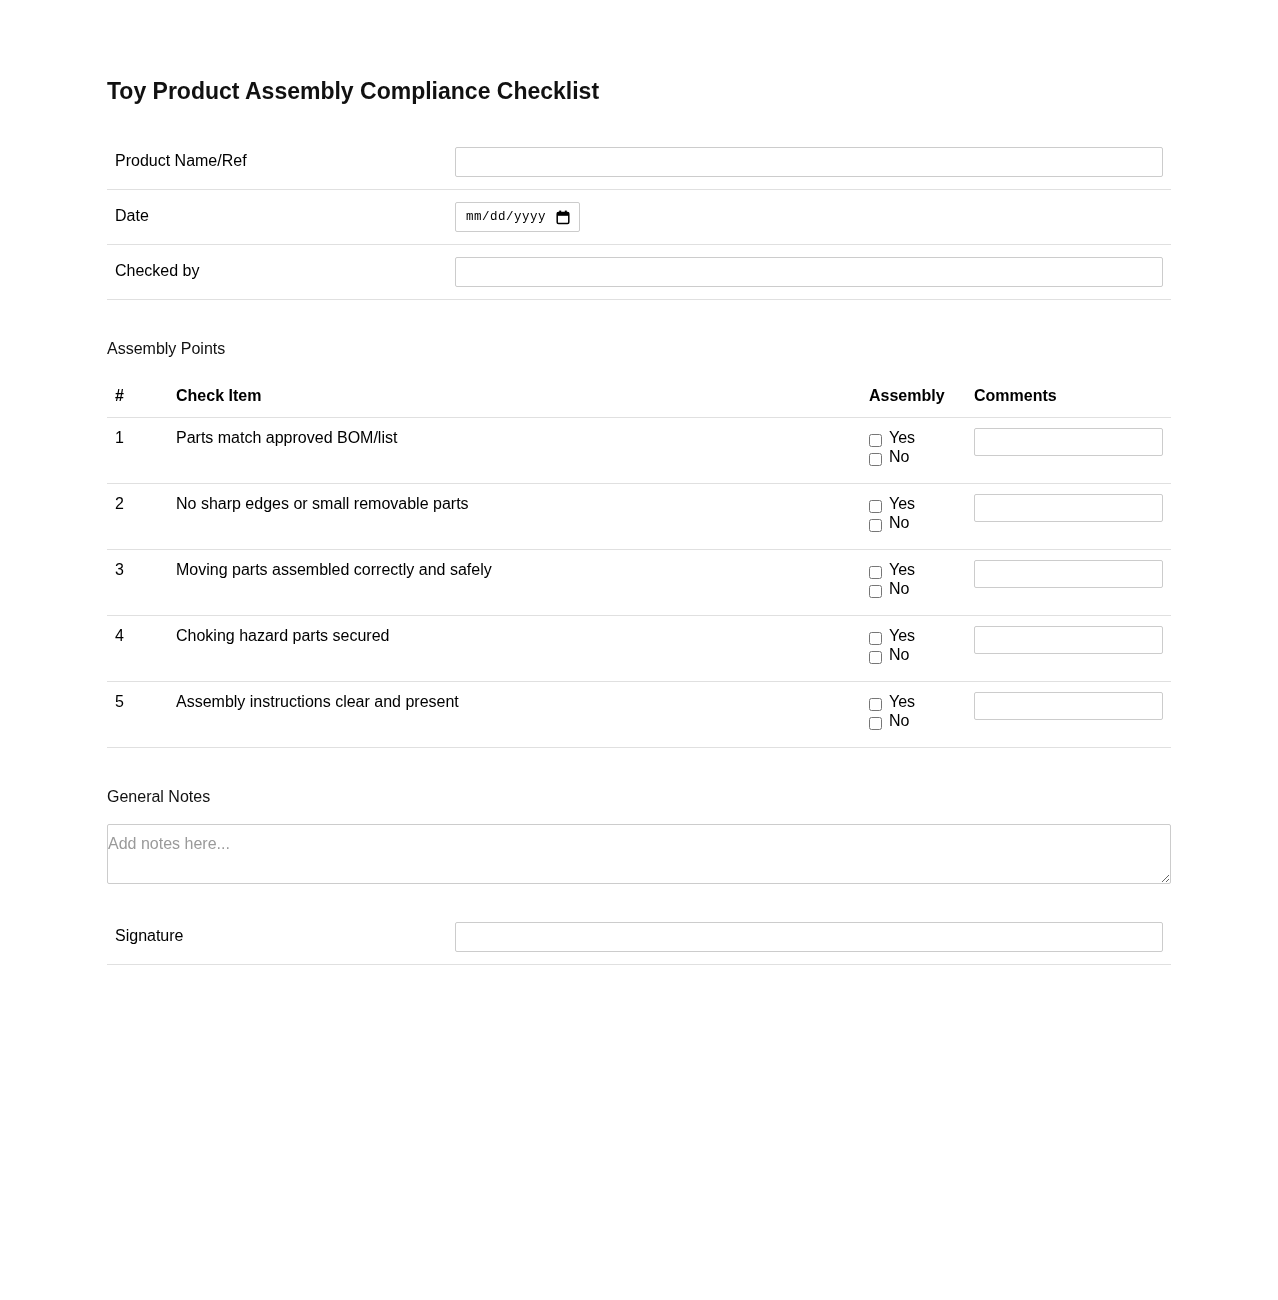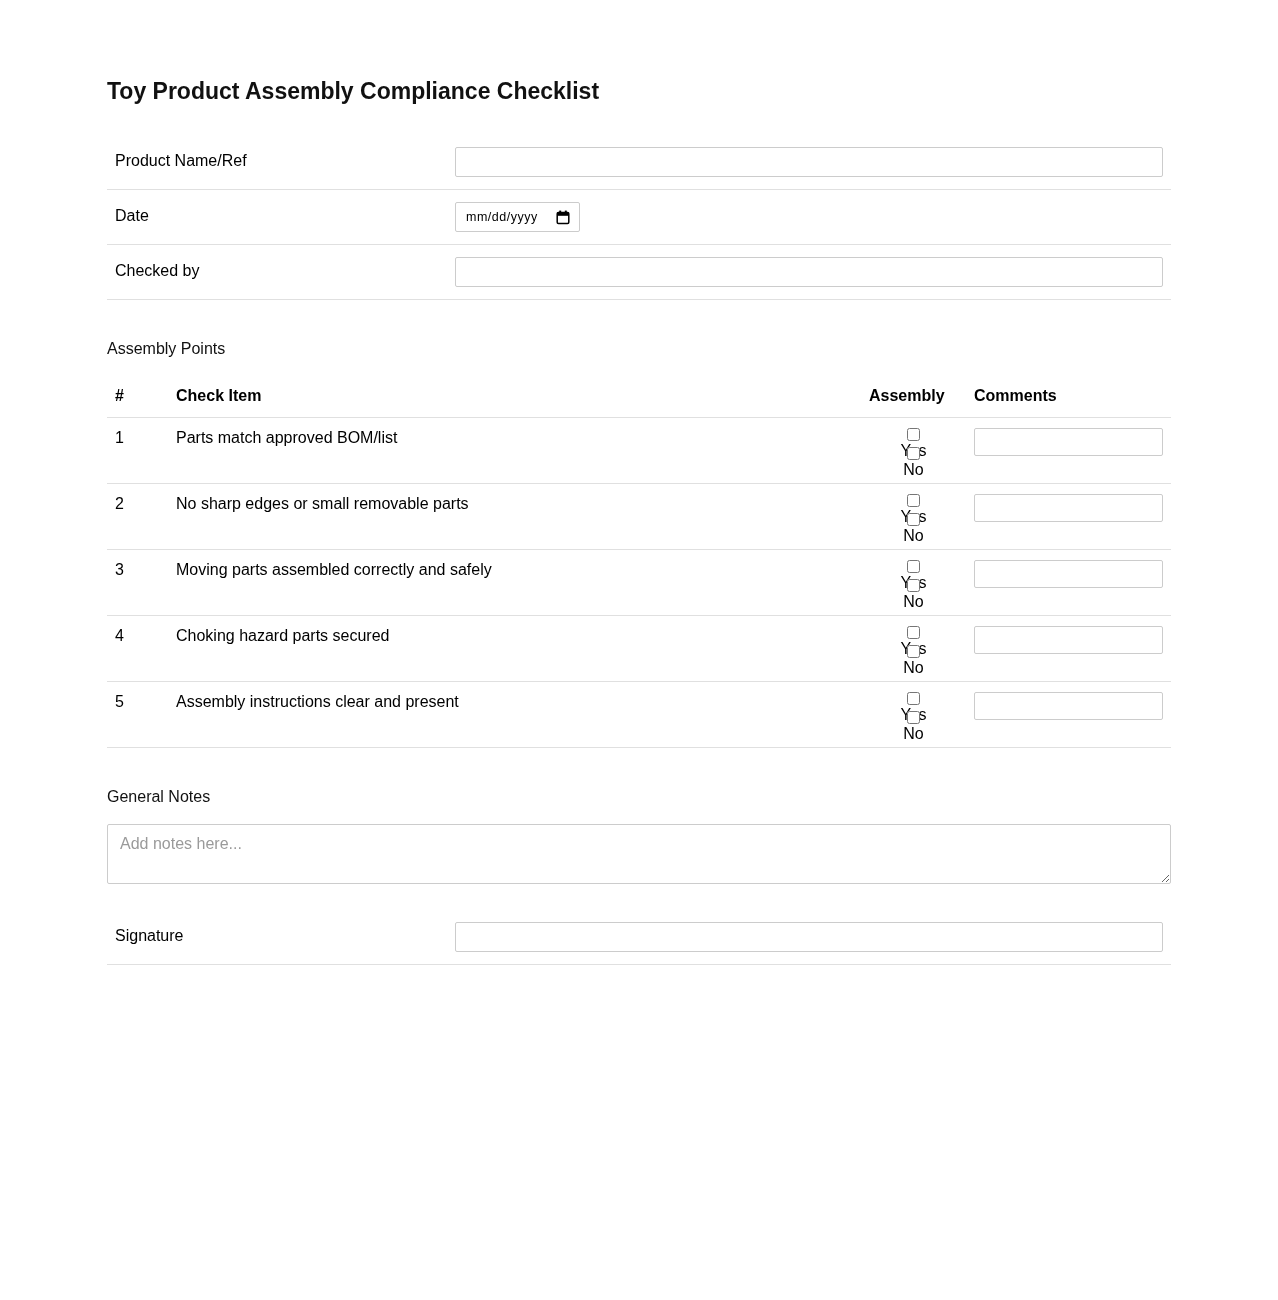--- a/index.html
+++ b/index.html
@@ -59,21 +59,21 @@
     border: 1px solid #cccccc;
     border-radius: 2px;
     background: #ffffff;
     display: inline-flex;
     align-items: center;
     justify-content: space-between;
     padding: 0 9px 0 10px;
     cursor: default;
   }
   .date-text {
-    font-family: Liberation Sans, sans-serif;
+    font-family: Liberation Mono, monospace;
     font-size: 12.5px;
     letter-spacing: 0.5px;
     color: #000000;
     white-space: nowrap;
     text-align: right;
   }
   .calendar-icon { display: inline-flex; }
   
   h2.section-heading {
     font-size: 16px;
@@ -100,39 +100,39 @@
   }
   table.check-table td {
     font-size: 16px;
     padding: 10px 8px 17px 8px;
     vertical-align: top;
     border-bottom: 1px solid #e0e0e0;
     line-height: 19px;
   }
   .cb-line {
     display: flex;
-    align-items: center;
+    align-items: flex-end;
+    gap: 7px;
     height: 19px;
     cursor: default;
-    flex-direction: column;
   }
   .cb-line input[type="checkbox"] {
     width: 13px;
     height: 13px;
     margin: 0;
     flex: 0 0 13px;
   }
   .comment-input { height: 28px; }
   
   .notes-area {
     width: 100%;
     height: 60px;
     border: 1px solid #cccccc;
     border-radius: 2px;
-    padding: 10px 12px;
+    padding: 10px 0;
     font-size: 16px;
     font-family: "Liberation Sans", sans-serif;
     color: #000000;
     resize: both;
     outline: none;
   }
   .notes-area::placeholder { color: #9a9a9a; }
   
   .signature-row { margin-top: 16px; padding-top: 18px; }
 </style>

